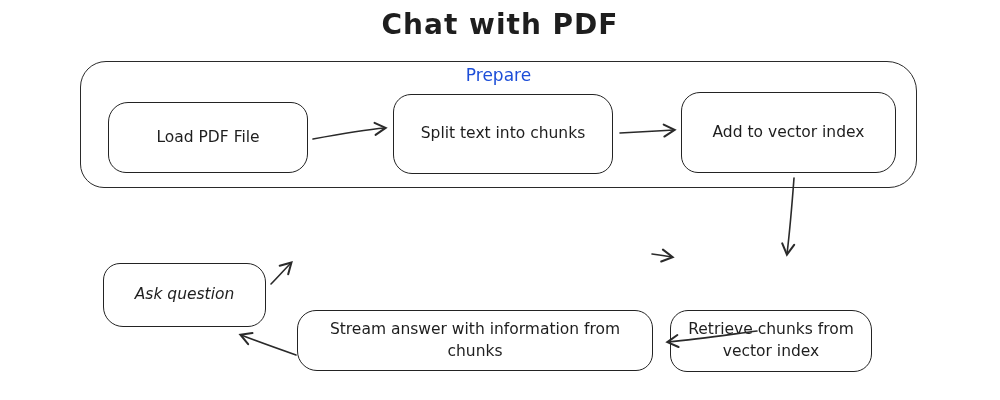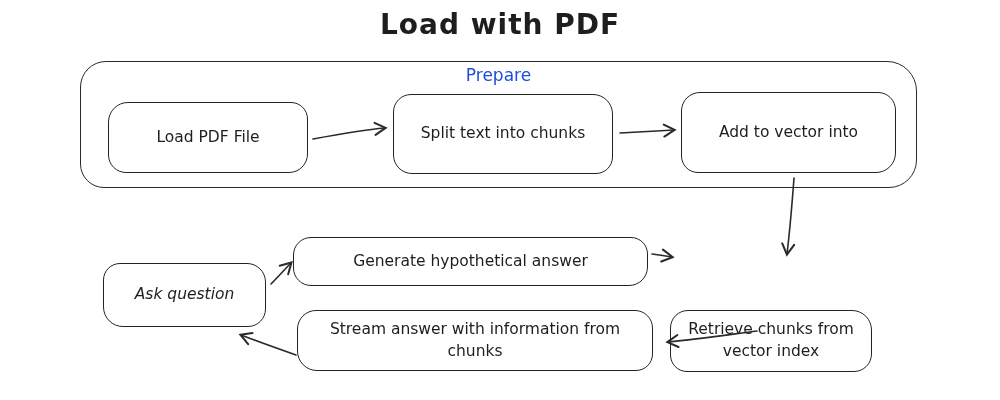--- a/index.html
+++ b/index.html
@@ -75,46 +75,43 @@
     stroke: #2a2a2a;
     stroke-width: 1.6;
     stroke-linecap: round;
   }
 </style>
 </head>
 <body>
 
 <div id="canvas">
 
-  <div id="title">Load with PDF</div>
+  <div id="title">Chat with PDF</div>
 
   <div id="group-prepare" class="group">
     <div class="group-label">Prepare</div>
   </div>
 
 
   <div id="node-load-pdf" class="node">
     <span>Load PDF File</span>
   </div>
 
   <div id="node-split-text" class="node">
     <span>Split text into chunks</span>
   </div>
 
   <div id="node-add-index" class="node">
-    <span>Add to vector into</span>
+    <span>Add to vector index</span>
   </div>
 
   <div id="node-ask-question" class="node">
     <span>Ask question</span>
   </div>
 
-  <div id="node-generate" class="node">
-    <span>Generate hypothetical answer</span>
-  </div>
 
   <div id="node-stream" class="node">
     <span>Stream answer with information from chunks</span>
   </div>
 
   <div id="node-retrieve" class="node">
     <span>Retrieve chunks from vector index</span>
   </div>
 
   <svg id="arrows" viewBox="0 0 1000 400" xmlns="http://www.w3.org/2000/svg">

